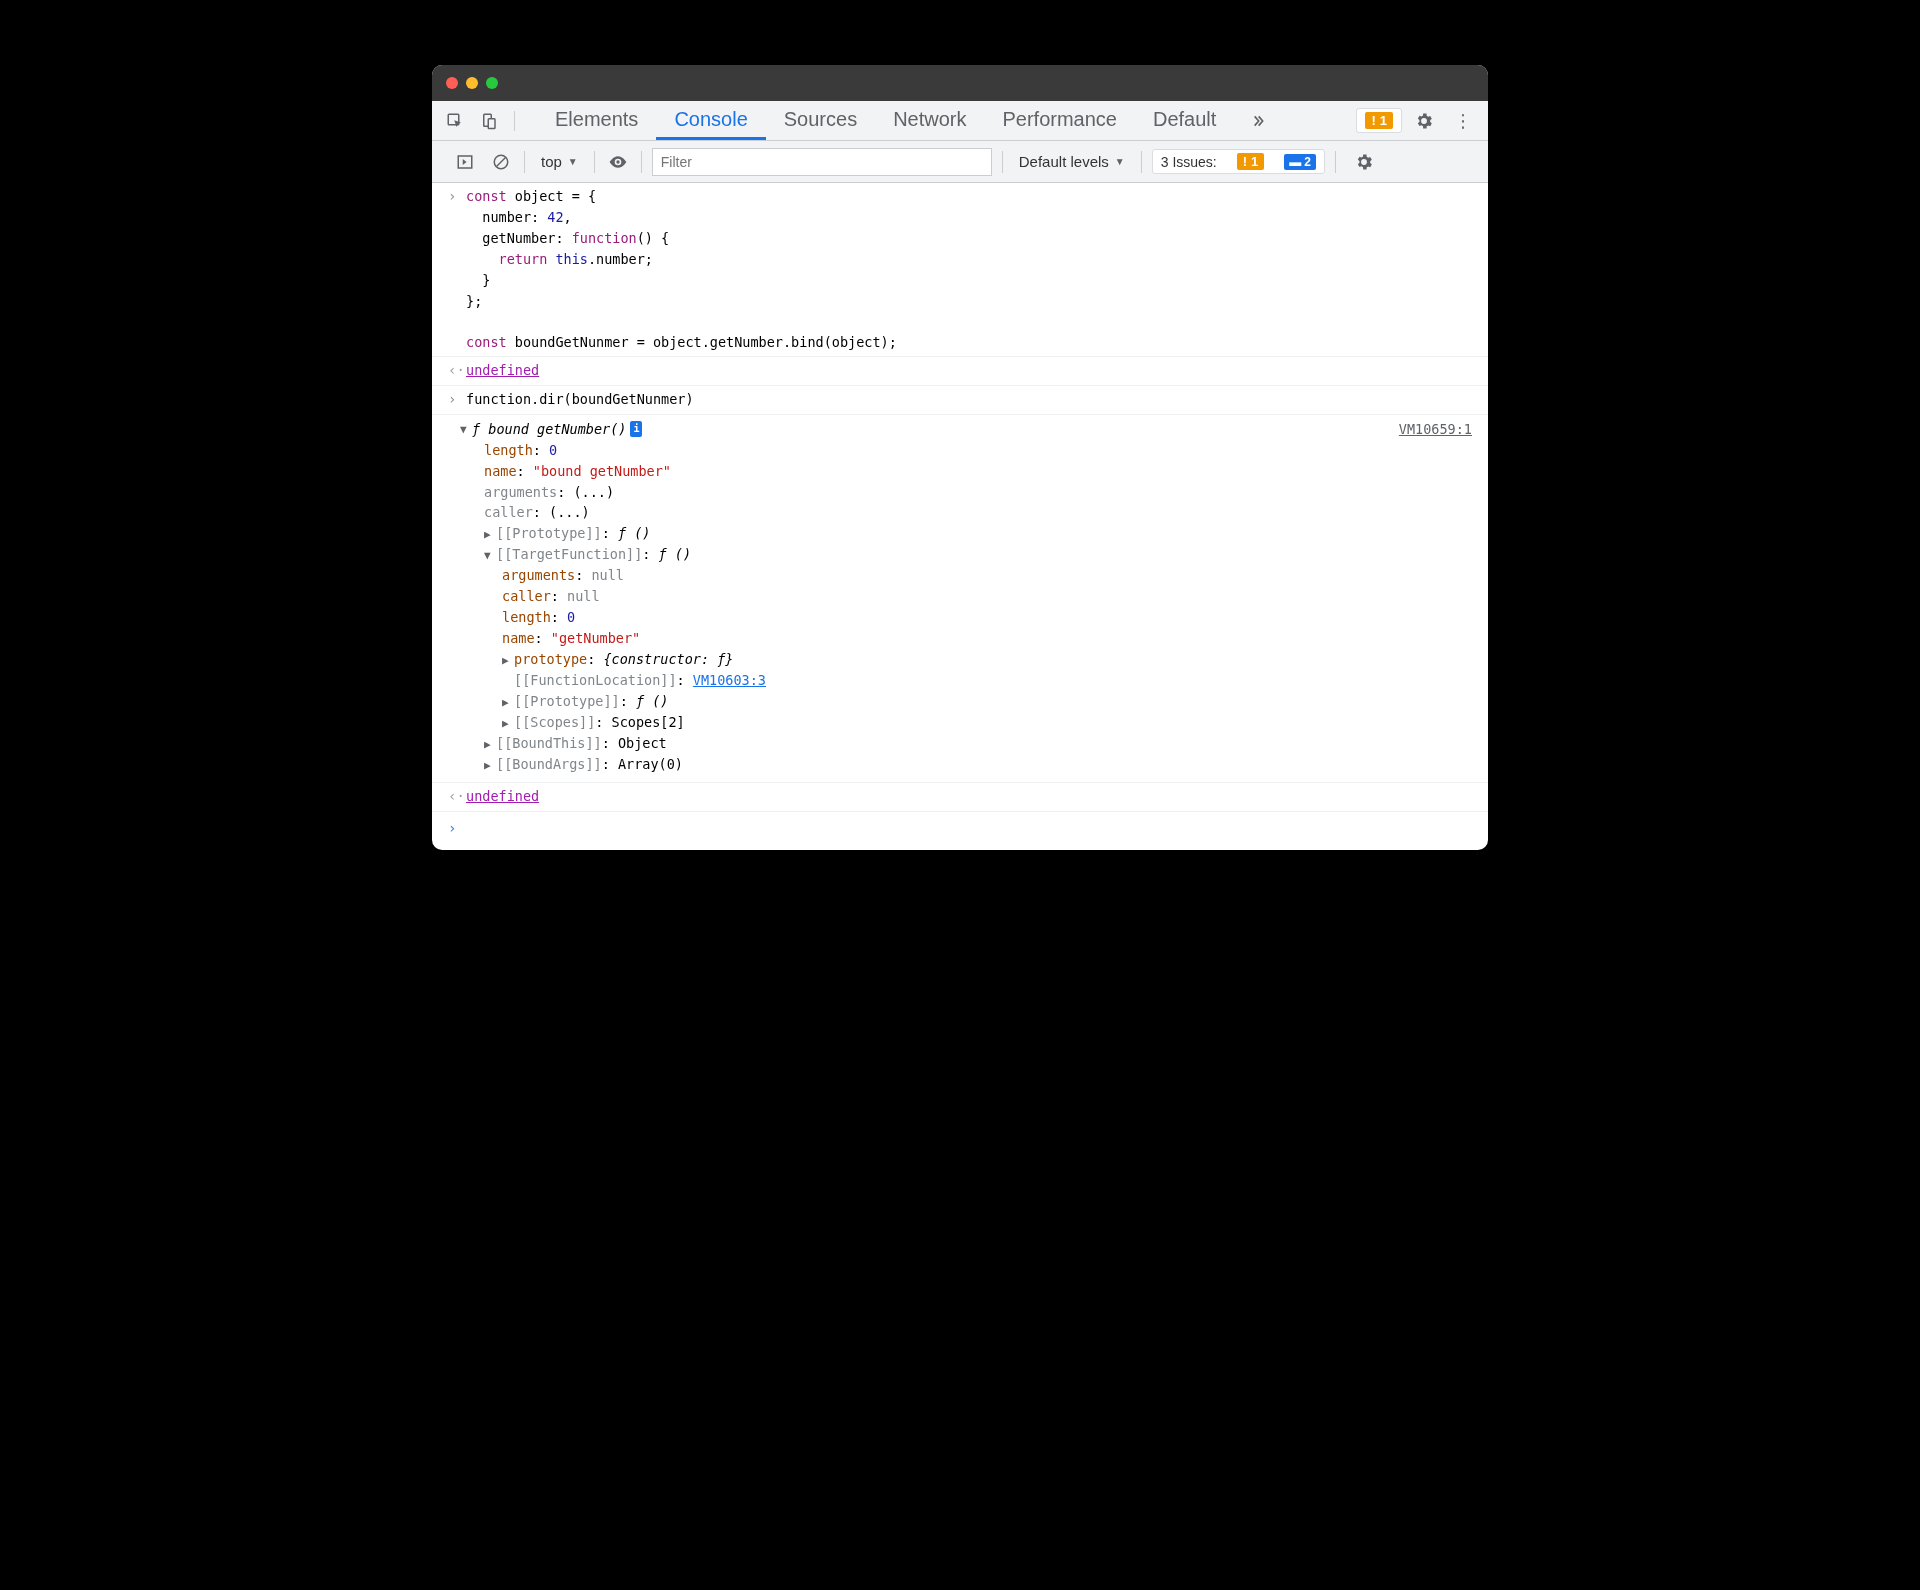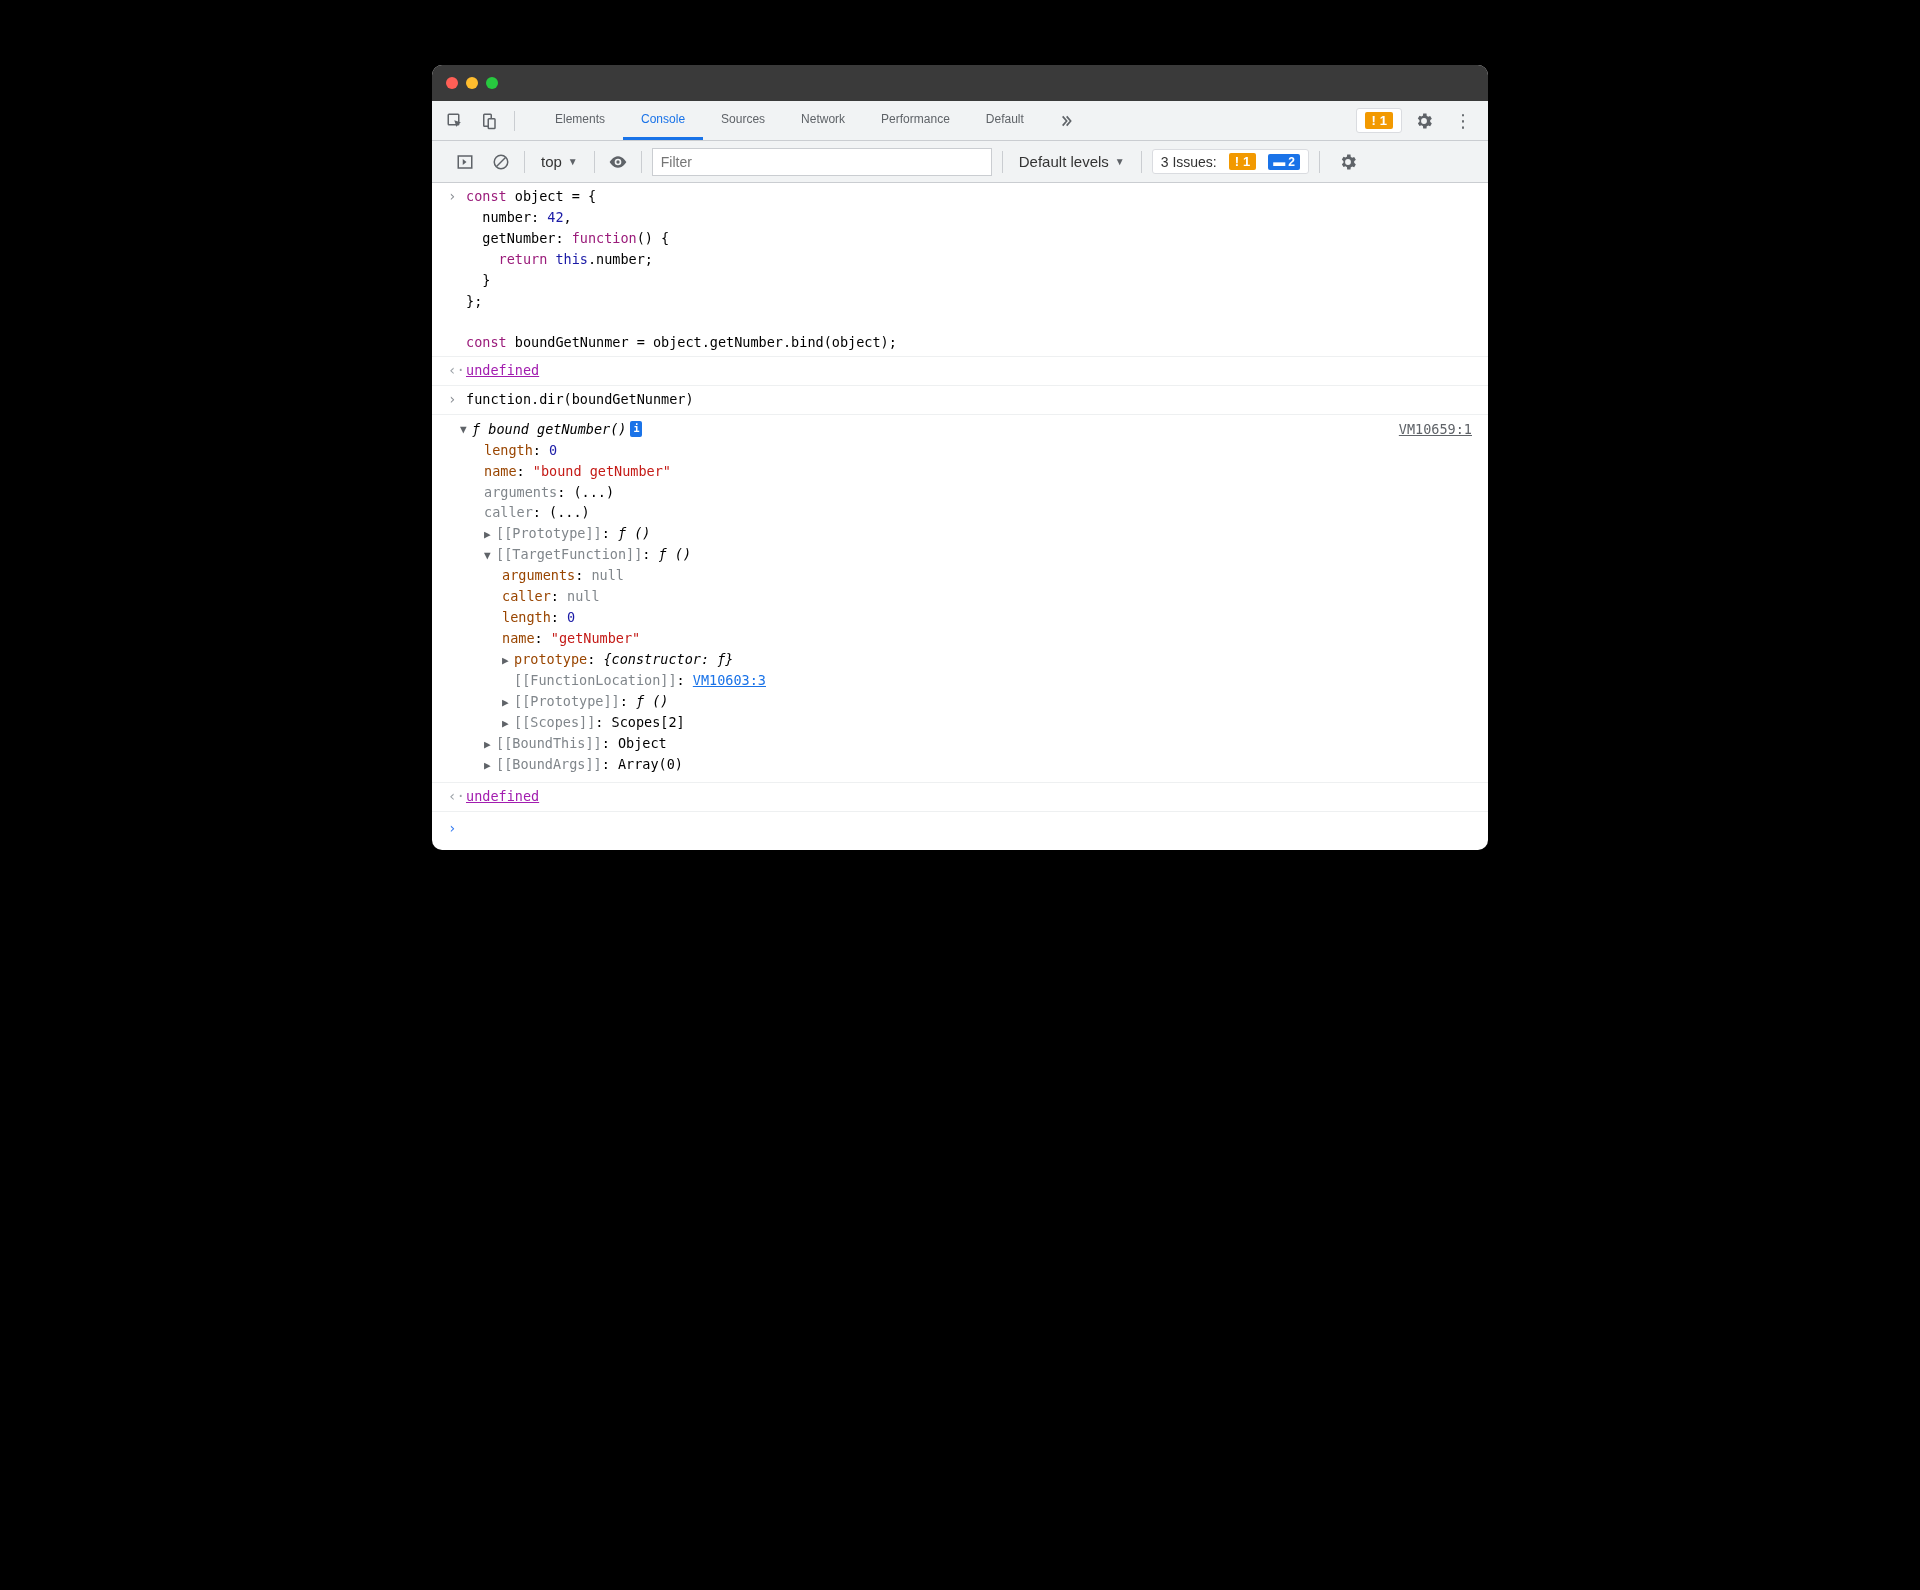--- a/index.html
+++ b/index.html
@@ -42,41 +42,41 @@
       height: 40px;
       display: flex;
       align-items: center;
       padding: 0 8px;
       border-bottom: 1px solid #cacdd1;
       gap: 4px;
     }
     .tabbar .ico { width: 30px; height: 30px; display:flex; align-items:center; justify-content:center; color:#5f6368; }
     .tabbar .divider { width:1px; height: 20px; background:#cacdd1; margin: 0 6px; }
     .tabs { display:flex; gap: 0; align-items:stretch; height:100%; margin-left: 12px; }
-    .tab { padding: 0 18px; display:flex; align-items:center; font-size:12px; color:#5f6368; cursor:pointer; border-bottom: 3px solid transparent; }
+    .tab { padding: 0 18px; display:flex; align-items:center; font-size:20px; color:#5f6368; cursor:pointer; border-bottom: 3px solid transparent; }
     .tab.active { color:#1a73e8; border-bottom-color:#1a73e8; }
     .tabbar .spacer { flex:1; }
     .chevron-icon { color:#5f6368; padding: 0 12px; }
     .badge-warn {
       background: #f29900; color:#fff; font-size:13px; padding:1px 6px; border-radius:2px;
       display:inline-flex; align-items:center; gap:4px; font-weight:bold;
     }
     .badge-box { border:1px solid #dadce0; padding:3px 8px; border-radius:3px; background:#fff; display:flex; align-items:center; gap:4px; }
     .gear { color:#5f6368; padding:0 8px; }
     .dots { color:#5f6368; padding:0 8px; font-size:18px; }
     .toolbar {
       background:#f1f3f4; height:42px; border-bottom:1px solid #cacdd1;
       display:flex; align-items:center; padding: 0 20px; gap:10px;
     }
     .toolbar .ico { width:26px; height:26px; display:flex; align-items:center; justify-content:center; color:#5f6368; }
     .toolbar .sep { width:1px; height:22px; background:#cacdd1; }
     .dropdown { display:flex; align-items:center; gap:6px; color:#333; font-size:15px; padding:0 6px; }
     .dropdown .tri { font-size:10px; color:#5f6368; }
     .filter-input { flex:0 0 340px; height:28px; border:1px solid #cacdd1; background:#fff; font-size:14px; padding:0 8px; color:#333; }
-    .issues-box { border:1px solid #dadce0; padding:3px 8px; border-radius:3px; background:#fff; display:flex; align-items:center; gap:12px; font-size:14px; color:#333;}
+    .issues-box { border:1px solid #dadce0; padding:3px 8px; border-radius:3px; background:#fff; display:flex; align-items:center; gap:20px; font-size:14px; color:#333;}
     .badge-info { background:#1a73e8; color:#fff; font-size:12px; padding:1px 5px; border-radius:2px; font-weight:bold; display:inline-flex; align-items:center; gap:3px;}
     .console { font-family: Menlo, Consolas, monospace; font-size: 13.5px; line-height: 1.55; }
     .row { border-bottom: 1px solid #eef0f1; padding: 3px 12px 3px 16px; display:flex; }
     .gutter { width: 18px; flex:0 0 18px; color:#8b8f95; user-select:none; font-size:14px; }
     .gutter.blue { color:#367cf1; }
     .content { flex:1; white-space:pre; overflow:hidden; }
     .kw { color:#9a1b7a; }
     .num { color:#1a1aa6; }
     .fn { color:#9a1b7a; }
     .prop { color:#994500; }

